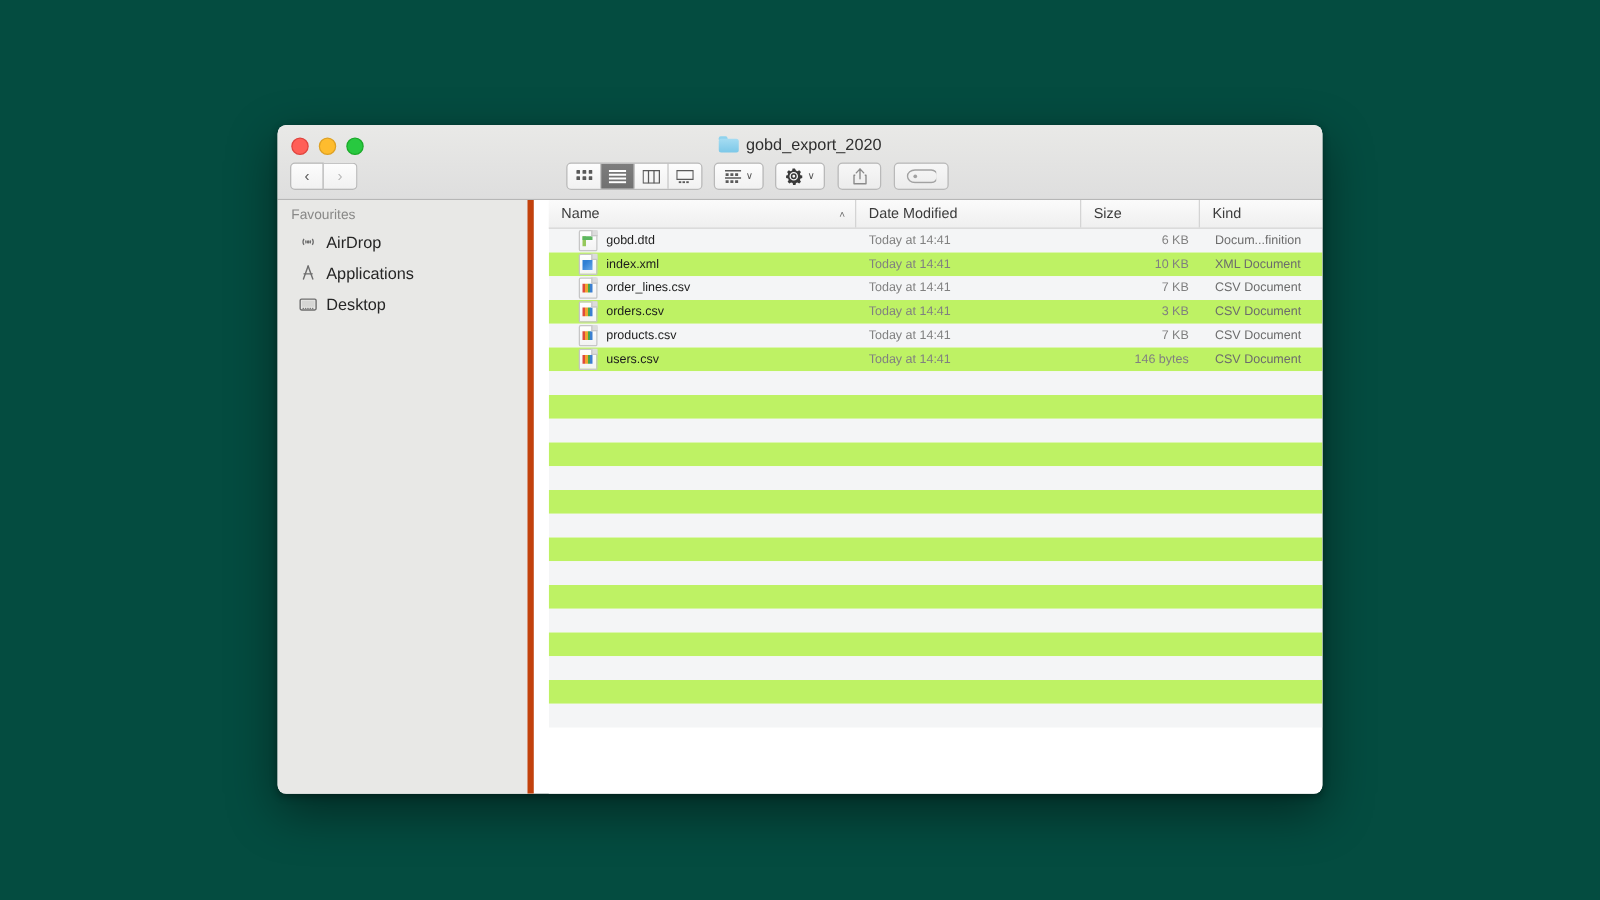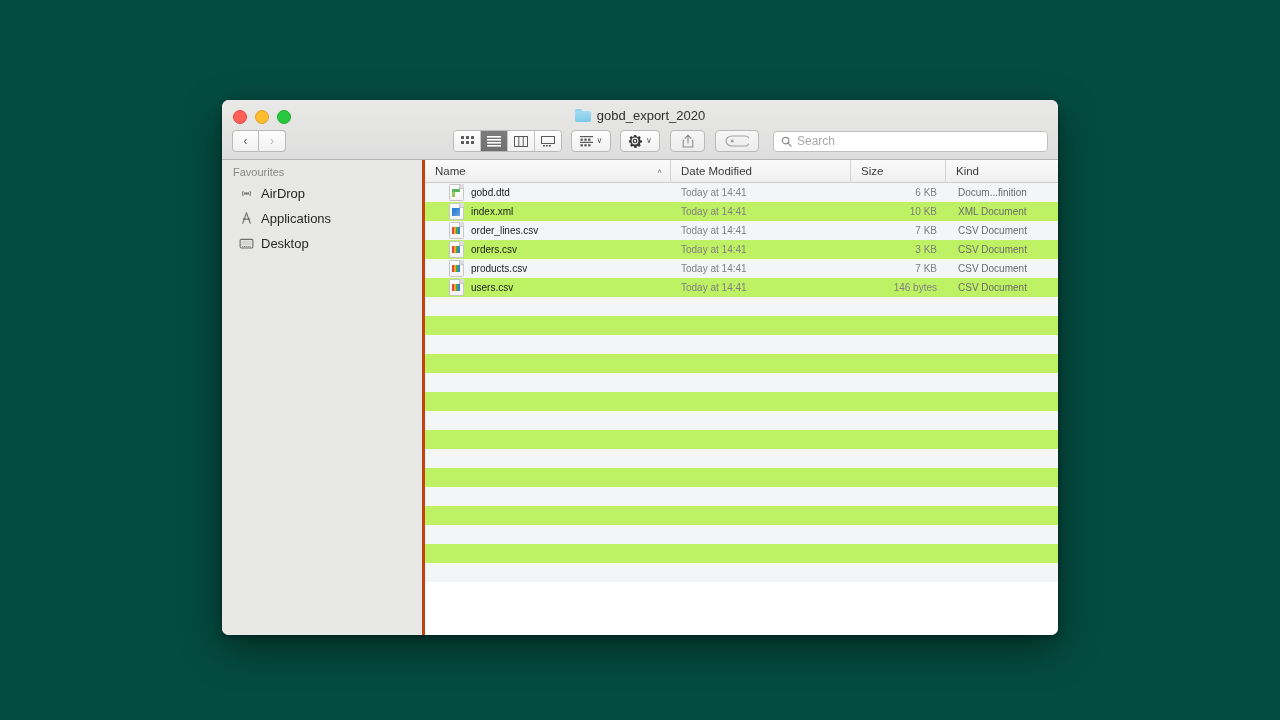--- a/index.html
+++ b/index.html
@@ -169,21 +169,21 @@
   .body {
     flex: 1;
     display: flex;
     min-height: 0;
   }
 
   
   .sidebar {
     width: 200px;
     background: #e8e8e6;
-    border-right: 3px solid #c2410c;
+    border-right: 5px solid #c2410c;
     padding-top: 6px;
     flex: 0 0 auto;
   }
   .side-header {
     font-size: 11px;
     color: #888887;
     padding: 0 0 3px 11px;
   }
   .side-item {
     display: flex;
@@ -196,20 +196,21 @@
   }
   .side-icon { width: 16px; height: 16px; display:flex; align-items:center; justify-content:center; }
 
   
   .filelist {
     flex: 1;
     background: #ffffff;
     display: flex;
     flex-direction: column;
     min-width: 0;
+    margin-left: 12px;
   }
   .colheader {
     height: 22px;
     background: linear-gradient(to bottom, #fbfbfb, #efefef);
     border-bottom: 1px solid #cfcfcf;
     display: flex;
     align-items: center;
     font-size: 11.5px;
     color: #3b3b3b;
     flex: 0 0 auto;
@@ -391,27 +392,20 @@
         </svg>
       </div>
 
       <div class="plainbtn tagbtn">
         <svg width="24" height="12" viewBox="0 0 24 12">
           <path d="M7 1 H20 A5 5 0 0 1 20 11 H7 A6 5 0 0 1 7 1 Z" fill="none" stroke="#a2a2a2" stroke-width="1.1"></path>
           <circle cx="7.2" cy="6" r="1.5" fill="#a2a2a2"></circle>
         </svg>
       </div>
 
-      <div class="searchbox">
-        <svg width="11" height="11" viewBox="0 0 12 12">
-          <circle cx="5" cy="5" r="3.6" fill="none" stroke="#8c8c8c" stroke-width="1.3"></circle>
-          <line x1="7.8" y1="7.8" x2="11" y2="11" stroke="#8c8c8c" stroke-width="1.4" stroke-linecap="round"></line>
-        </svg>
-        <span class="search-ph">Search</span>
-      </div>
 
     </div>
   </div>
 
   <div class="body">
 
     <div class="sidebar">
       <div class="side-header">Favourites</div>
 
       <div class="side-item">

